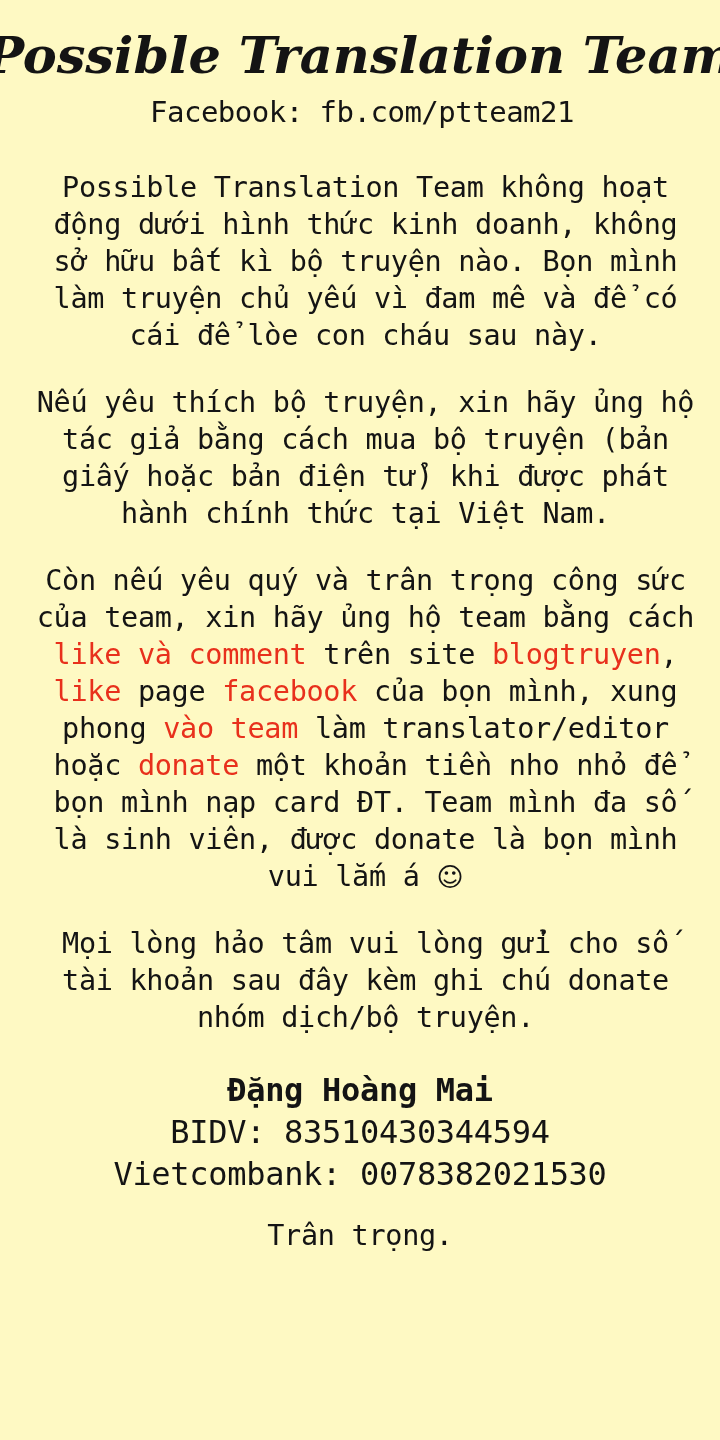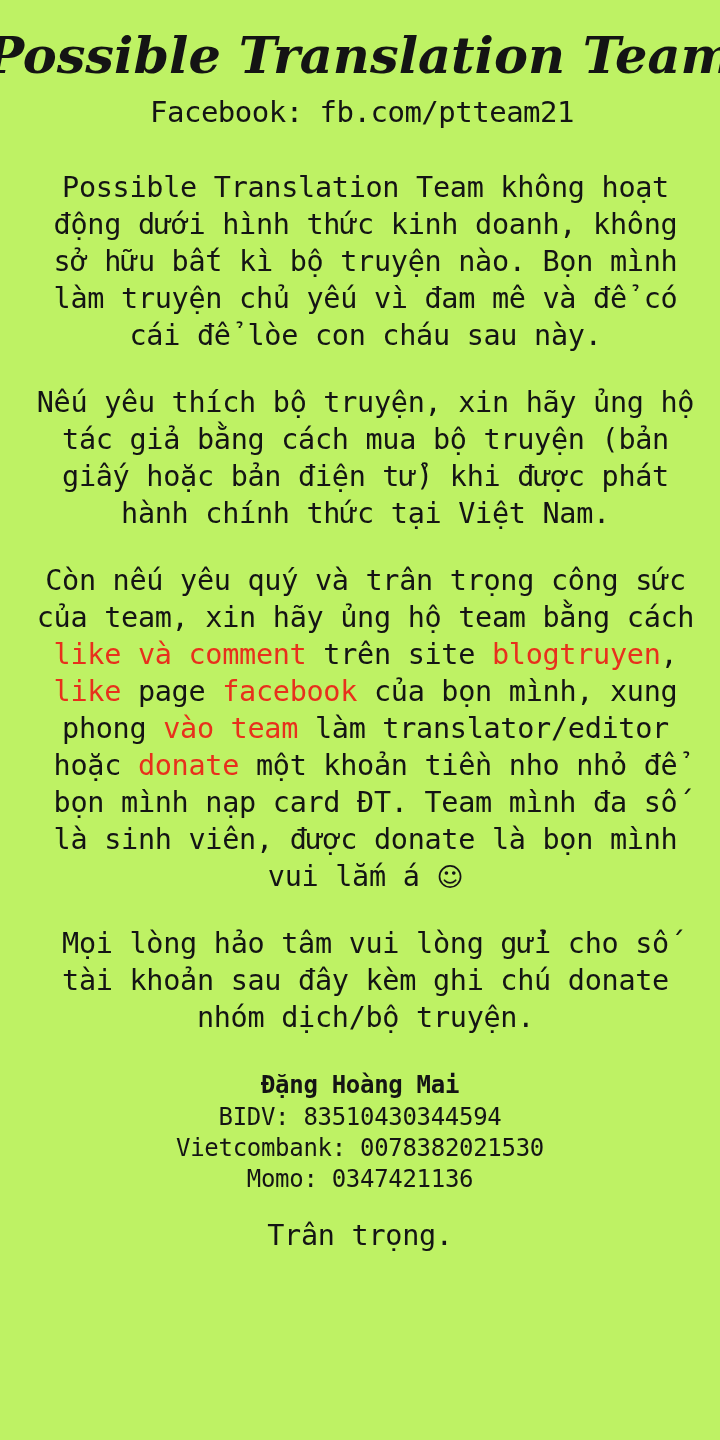--- a/index.html
+++ b/index.html
@@ -15,21 +15,21 @@
     overflow: hidden;
   }
   .page {
     width: 720px;
     height: 1440px;
     box-sizing: border-box;
     padding: 22px 18px 10px 18px;
     display: flex;
     flex-direction: column;
     align-items: center;
-    background: #bef264;
+    background: #fef9c3;
   }
   .team-title {
     font-family: "DejaVu Serif", serif;
     font-style: italic;
     font-weight: bold;
     font-size: 50px;
     letter-spacing: 0px;
     color: #141414;
     text-align: center;
     line-height: 1.05;
@@ -55,21 +55,21 @@
     max-width: 690px;
     letter-spacing: -0.3px;
   }
   .para.first { margin-top: 40px; }
   .hl {
     color: #e8301c;
     text-align: right;
   }
   .bank-block {
     font-family: "DejaVu Sans Mono", monospace;
-    font-size: 24px;
+    font-size: 32px;
     line-height: 1.30;
     text-align: center;
     color: #141414;
     margin-top: 34px;
     letter-spacing: -0.3px;
   }
   .bank-name {
     font-weight: bold;
   }
   .closing {
@@ -101,18 +101,17 @@
   <div class="para">
     <span>Còn nếu yêu quý và trân trọng công sức của team, xin hãy ủng hộ team bằng cách </span><span class="hl">like và comment</span><span> trên site </span><span class="hl">blogtruyen</span><span>, </span><span class="hl">like</span><span> page </span><span class="hl">facebook</span><span> của bọn mình, xung phong </span><span class="hl">vào team</span><span> làm translator/editor hoặc </span><span class="hl">donate</span><span> một khoản tiền nho nhỏ để bọn mình nạp card ĐT. Team mình đa số là sinh viên, được donate là bọn mình vui lắm á </span><span class="smiley">☺</span>
   </div>
 
   <div class="para">Mọi lòng hảo tâm vui lòng gửi cho số tài khoản sau đây kèm ghi chú donate nhóm dịch/bộ truyện.</div>
 
   <div class="bank-block">
     <div class="bank-name">Đặng Hoàng Mai</div>
     <div>BIDV: 83510430344594</div>
     <div>Vietcombank: 0078382021530</div>
-    <div>Momo: 0347421136</div>
   </div>
 
   <div class="closing">Trân trọng.</div>
 
 </div>
 
 </body></html>

